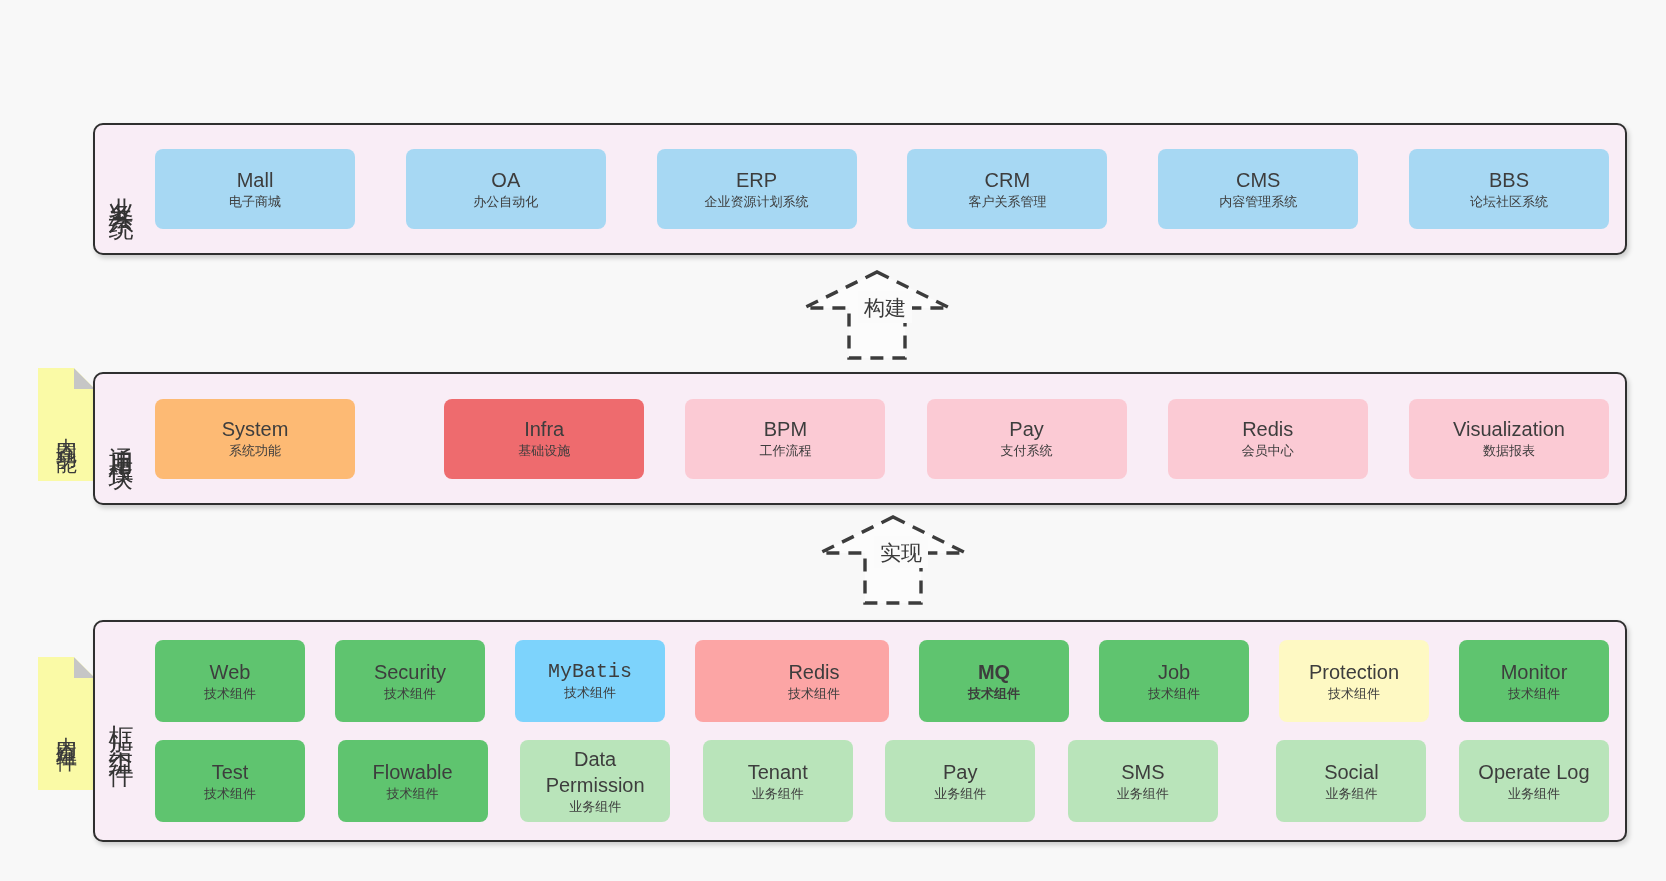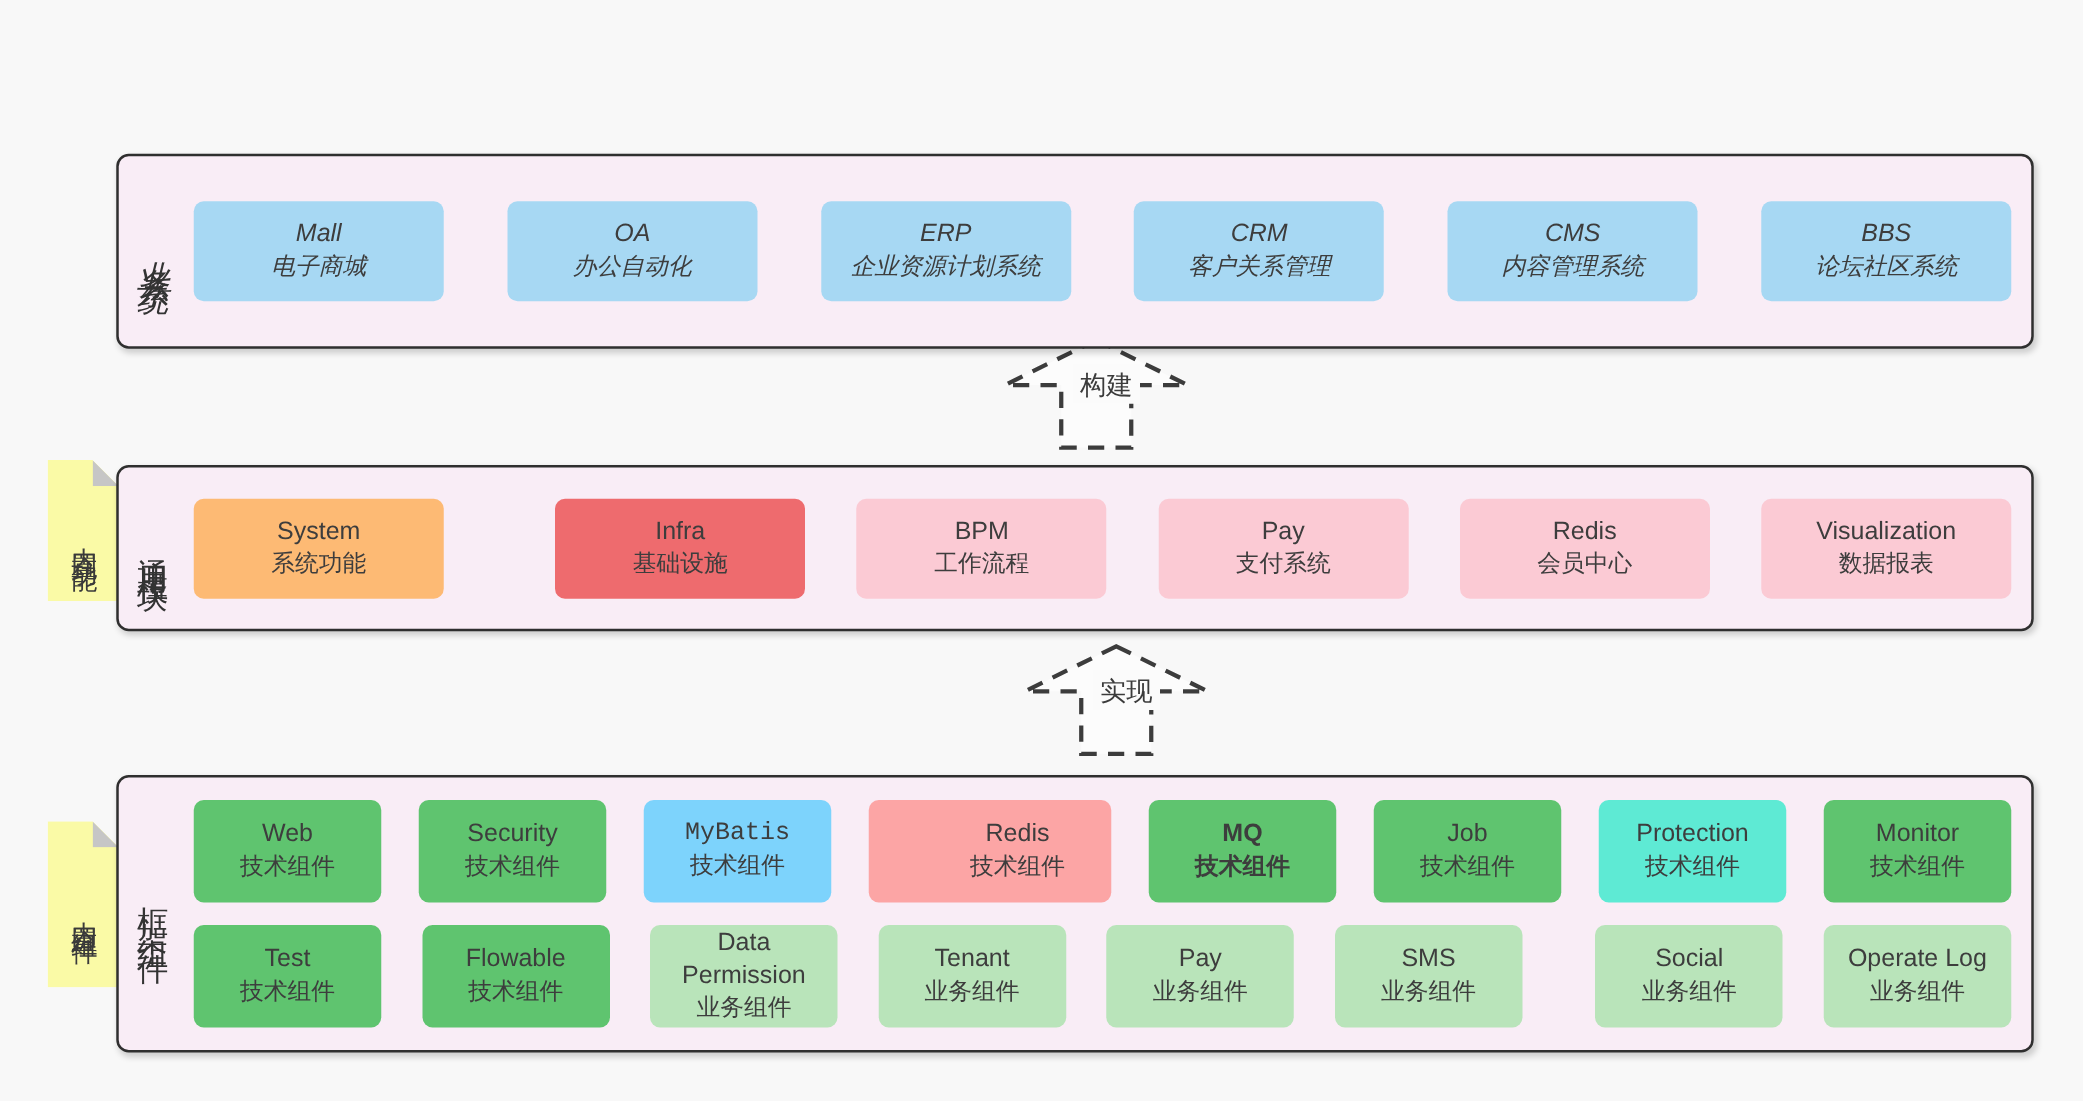--- a/index.html
+++ b/index.html
@@ -3,40 +3,40 @@
 <meta charset="utf-8">
 <style>
   html,body{margin:0;padding:0;background:#f8f8f8;}
   .canvas{position:relative;width:1666px;height:881px;overflow:hidden;
           font-family:"Liberation Sans",sans-serif;background:#f8f8f8;}
 
   
   .band{position:absolute;left:93px;width:1534px;box-sizing:border-box;
         background:#f9edf6;border:2px solid #2f2f2f;border-radius:10px;
         box-shadow:2px 3px 5px rgba(0,0,0,.18);display:flex;z-index:2;}
-  .band-0{top:123px;height:156px;font-style:italic;}
+  .band-0{top:123px;height:132px;}
   .band-1{top:372px;height:133px;}
   .band-2{top:620px;height:222px;}
 
   .band-label{writing-mode:vertical-rl;text-orientation:upright;
         font-size:25px;color:#333;width:54px;display:flex;align-items:center;
         justify-content:center;letter-spacing:6px;flex:0 0 auto;}
   .band-2 .band-label{letter-spacing:13px;}
 
   .rows{flex:1;display:flex;flex-direction:column;justify-content:space-evenly;
         padding:0 16px 0 6px;}
   .row{display:flex;justify-content:space-between;align-items:center;}
 
   
   .box{display:flex;flex-direction:column;align-items:center;justify-content:center;
        text-align:center;border-radius:8px;color:#3d3d3d;line-height:1.45;}
   .band-0 .box,.band-1 .box{width:200px;height:80px;}
   .band-2 .box{width:150px;height:82px;}
   .box-en{font-size:20px;line-height:1.3;padding:0 6px;}
-  .box-cn{font-size:19px;}
+  .box-cn{font-size:13px;}
 
   
   .note{position:absolute;left:38px;width:57px;background:#fafaa6;z-index:1;
         display:flex;align-items:center;justify-content:center;
         clip-path:polygon(0 0,calc(100% - 21px) 0,100% 21px,100% 100%,0 100%);}
   .note-1{top:368px;height:113px;}
   .note-2{top:657px;height:133px;}
   .fold{position:absolute;top:0;right:0;width:21px;height:21px;background:#c6c6c6;
         clip-path:polygon(0 0,100% 100%,0 100%);}
   .note-text{writing-mode:vertical-rl;text-orientation:upright;font-size:21px;
@@ -155,21 +155,21 @@
             <span class="box-cn">技术组件</span>
           </div>
           <div class="box" style="background: rgb(95, 196, 111); font-weight: bold;">
             <span class="box-en">MQ</span>
             <span class="box-cn">技术组件</span>
           </div>
           <div class="box" style="background: rgb(95, 196, 111);">
             <span class="box-en">Job</span>
             <span class="box-cn">技术组件</span>
           </div>
-          <div class="box" style="background: #5eead4;">
+          <div class="box" style="background: #fef9c3;">
             <span class="box-en">Protection</span>
             <span class="box-cn">技术组件</span>
           </div>
           <div class="box" style="background: rgb(95, 196, 111);">
             <span class="box-en">Monitor</span>
             <span class="box-cn">技术组件</span>
           </div>
         </div>
         <div class="row">
           <div class="box" style="background: rgb(95, 196, 111);">

